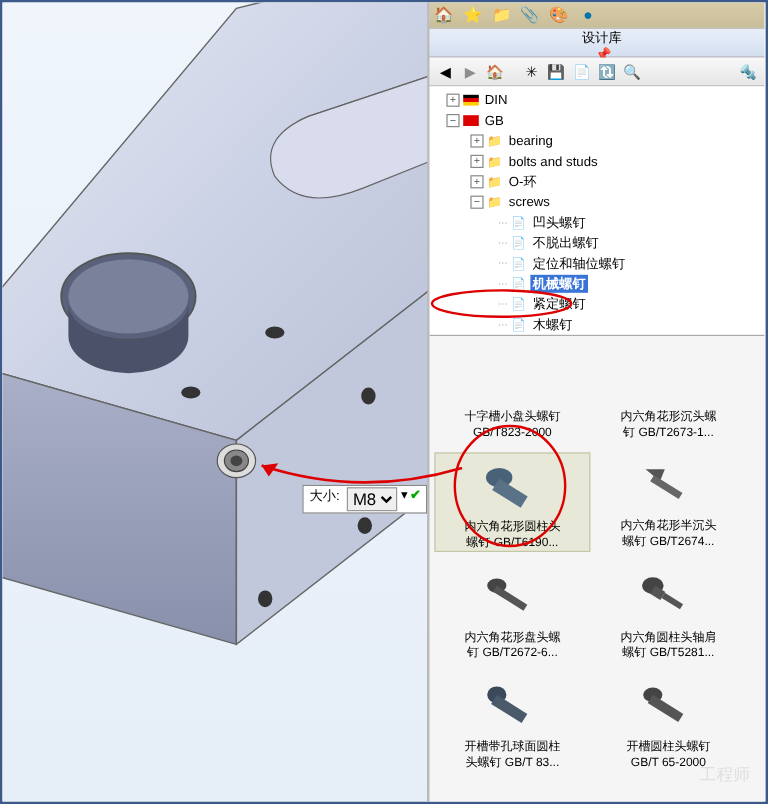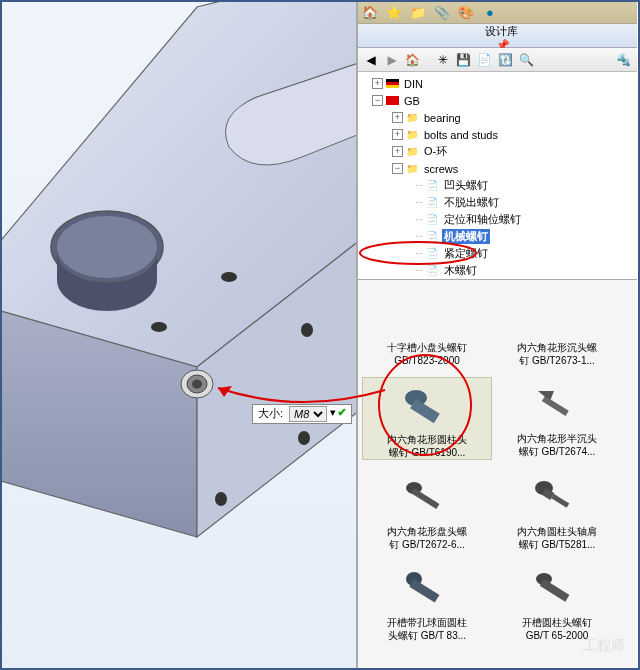--- a/index.html
+++ b/index.html
@@ -2,21 +2,21 @@
 <html><head>
 <meta charset="utf-8">
 <style>
 *{margin:0;padding:0;box-sizing:border-box;font-family:"Microsoft YaHei",Arial,sans-serif;}
 body{width:640px;height:670px;overflow:hidden;border:2px solid #3b5a8a;}
 .main{display:flex;width:636px;height:666px;}
 .viewport{width:355px;height:666px;background:linear-gradient(180deg,#f0f5fc 0%,#e6eef8 100%);position:relative;border-right:1px solid #aaa;overflow:hidden;}
 .model{position:absolute;top:-5px;left:-5px;width:380px;height:560px;}
 .size-box{position:absolute;left:250px;top:402px;background:#fff;border:1px solid #888;display:flex;align-items:flex-start;font-size:11px;padding:1px 2px;}
 .size-box .lbl{padding:0 3px;}
-.size-box select{font-size:11px;border:1px solid #999;margin:0 3px;font-style:italic;}
+.size-box select{font-size:14px;border:1px solid #999;margin:0 3px;}
 .size-box .check{color:#0a0;font-weight:bold;margin:0 2px;}
 svg.arrow{position:absolute;top:310px;left:210px;pointer-events:none;}
 svg.circle1{position:absolute;top:238px;left:355px;pointer-events:none;}
 svg.circle2{position:absolute;top:350px;left:375px;pointer-events:none;}
 .panel{width:280px;height:666px;background:#eee;display:flex;flex-direction:column;border-left:1px solid #aaa;}
 .titlebar{height:24px;background:linear-gradient(#e9eff9,#d3dff0);display:flex;align-items:center;font-size:11px;padding:0 0 0 8px;border-bottom:1px solid #aab;flex-direction:column;}
 .titlebar .sp{flex:1;text-align:center;}
 .titlebar .ico{margin-left:3px;font-size:11px;}
 .panel-tabs{height:22px;background:linear-gradient(#d7cca8,#c9be98);display:flex;gap:0;border-bottom:1px solid #aa9;}
 .panel-tabs span{width:24px;display:flex;align-items:center;justify-content:center;font-size:13px;}

